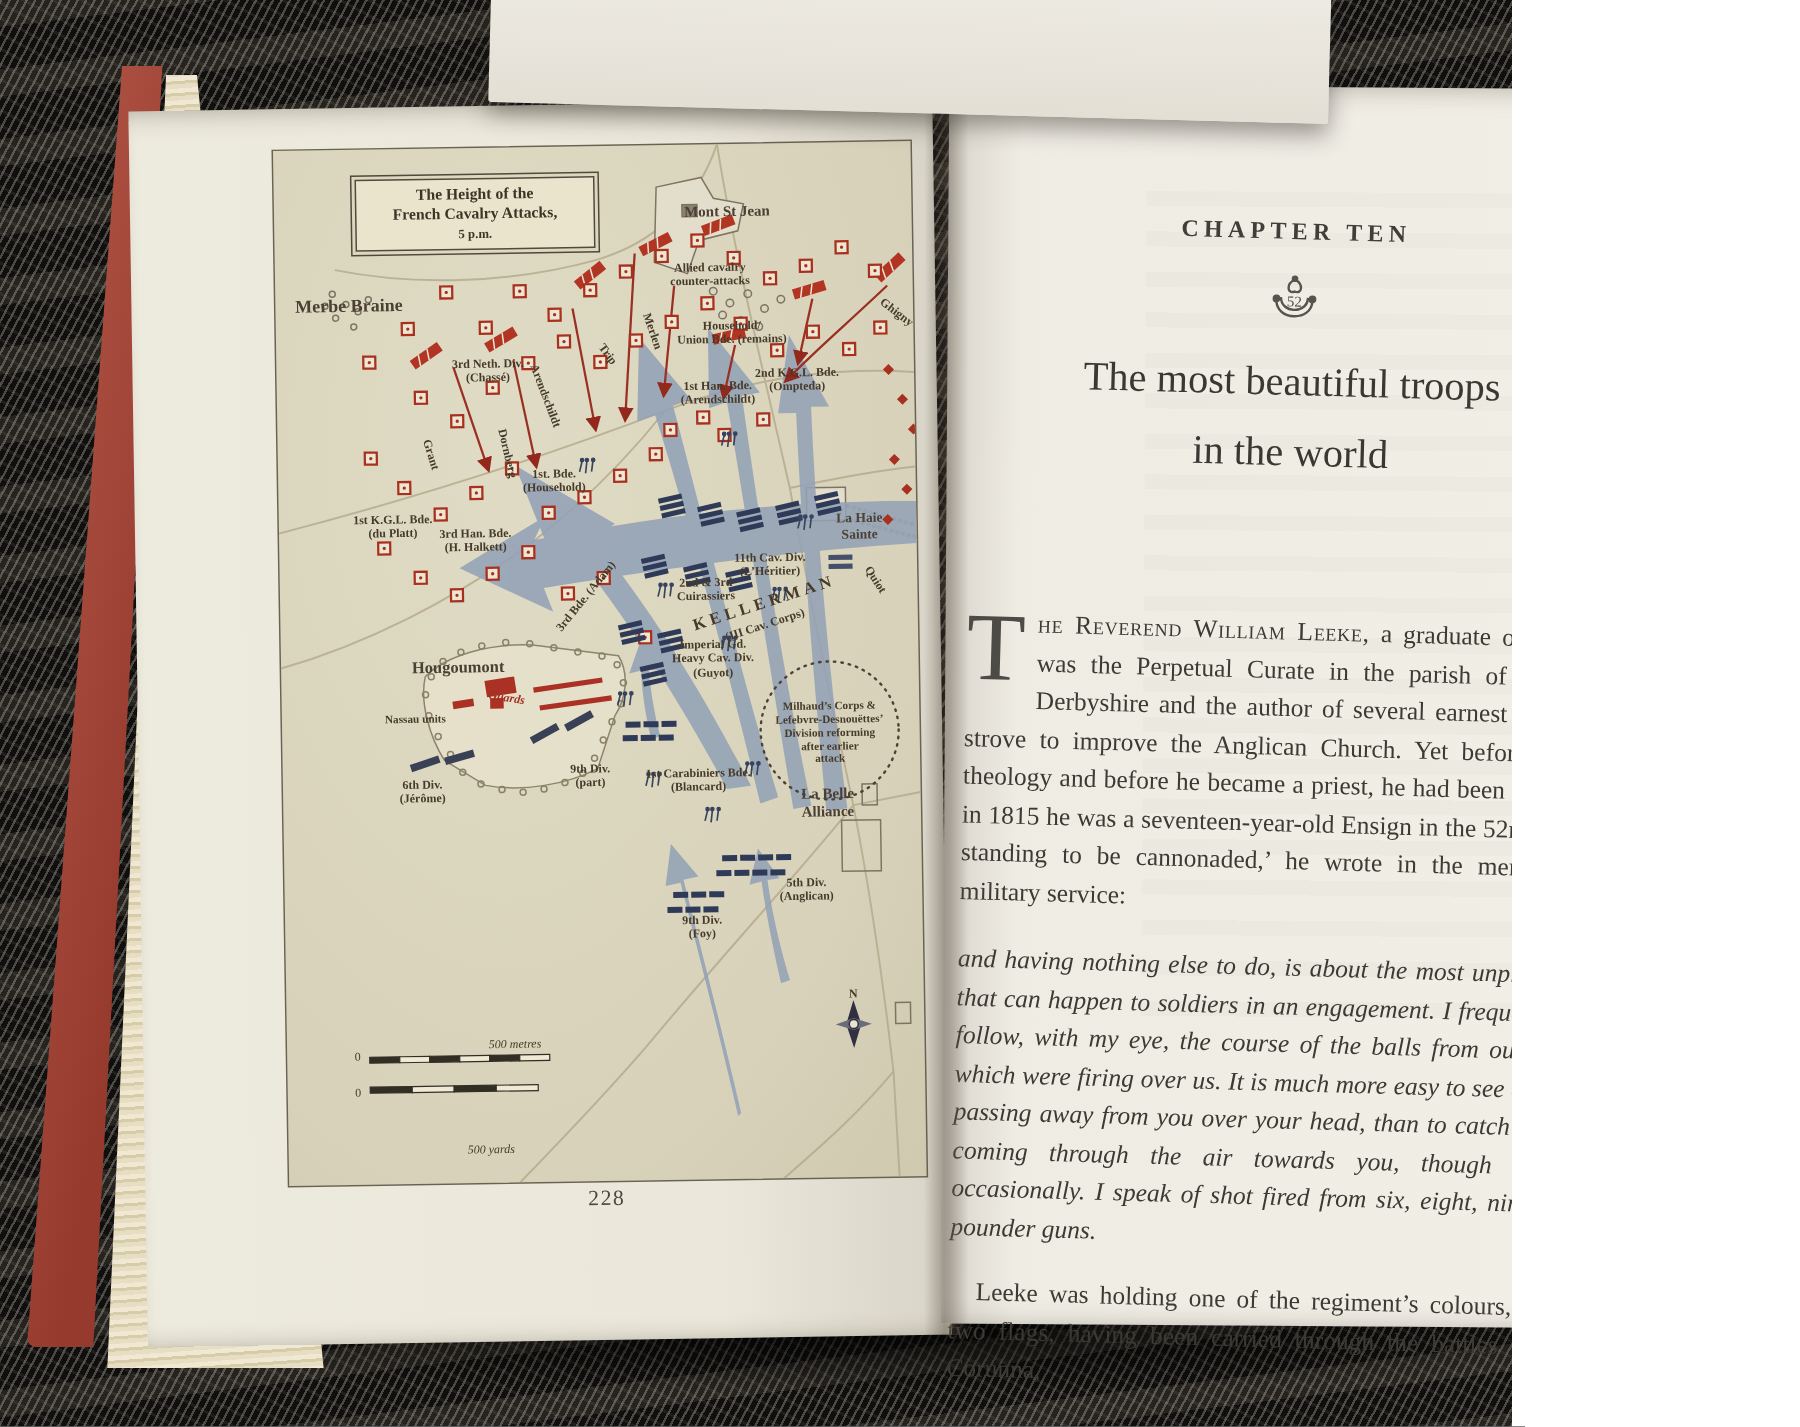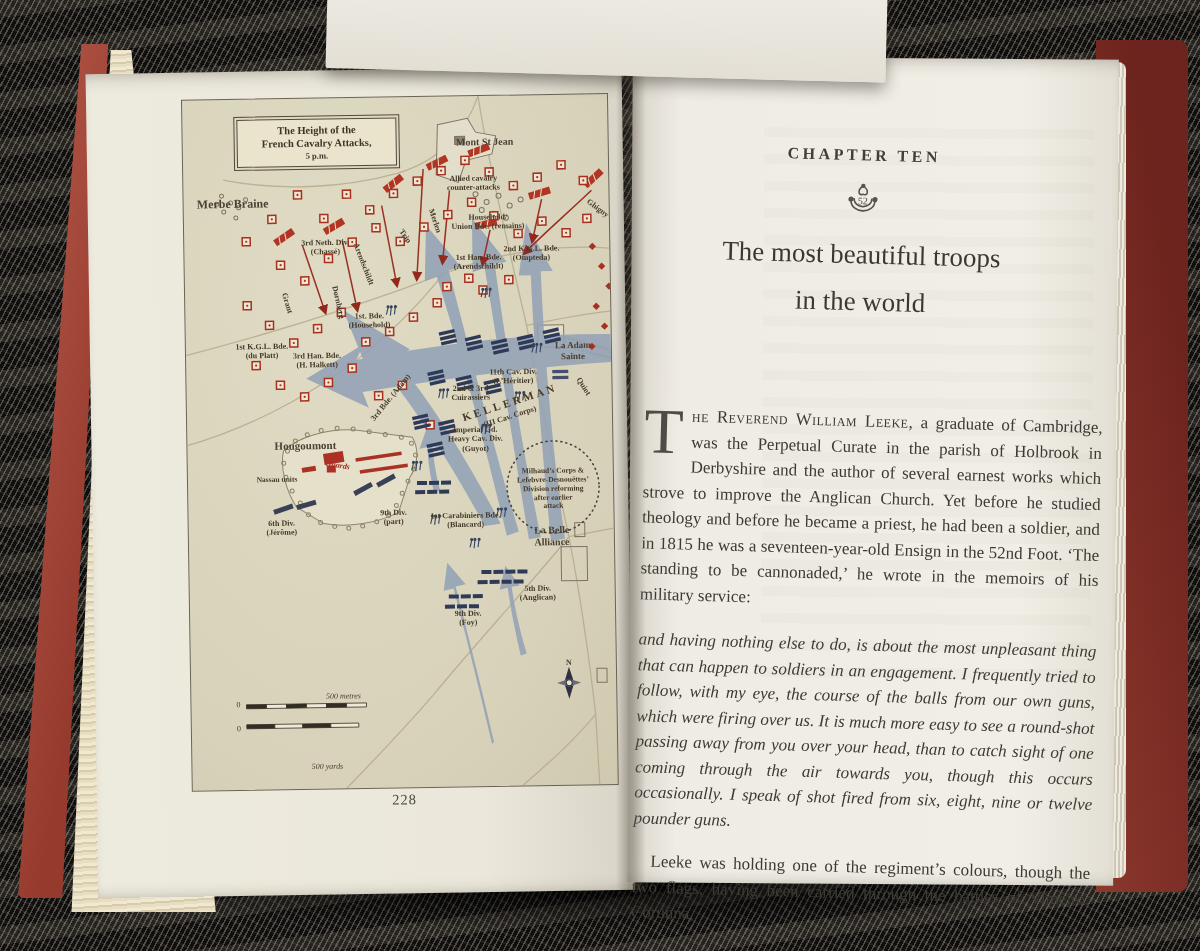--- a/index.html
+++ b/index.html
@@ -1,16 +1,16 @@
 <!DOCTYPE html>
 <html><head>
 <meta charset="utf-8">
 <style>
   html,body{margin:0;padding:0;}
-  .scene{position:relative;width:1200px;height:951px;overflow:hidden;
+  .scene{position:relative;width:1008px;height:951px;overflow:hidden;
     background:
       repeating-linear-gradient(118deg, rgba(215,210,198,.30) 0 1.5px, rgba(0,0,0,0) 1.5px 5px),
       repeating-linear-gradient(28deg, rgba(130,124,112,.14) 0 2px, transparent 2px 9px),
       repeating-linear-gradient(173deg, #26231f 0 18px, #100f0e 18px 46px),
       #161514;
     font-family:"Liberation Serif",serif;}
   .book-shadow{position:absolute;left:50px;top:860px;width:1070px;height:70px;
     background:radial-gradient(ellipse at 50% 40%, rgba(0,0,0,.75), rgba(0,0,0,0) 70%);z-index:1;}
   .cover-left{position:absolute;left:18px;top:44px;width:96px;height:854px;z-index:3;
     background:linear-gradient(100deg,#b65a4b,#953a2d 70%);
@@ -392,21 +392,21 @@
       <span class="ml" style="left:204px;top:300px;transform:translate(-50%,-50%) rotate(-50deg);">3rd Bde. (Adam)</span>
       <span class="ml" style="left:284px;top:297px;">2nd &amp; 3rd
 Cuirassiers</span>
       <span class="ml" style="left:327px;top:281px;">11th Cav. Div.
 (L’Héritier)</span>
       <span class="ml" style="left:323px;top:307px;transform:translate(-50%,-50%) rotate(-17deg);font-size:11px;letter-spacing:3px;">KELLERMAN</span>
       <span class="ml" style="left:323px;top:321px;transform:translate(-50%,-50%) rotate(-17deg);">(III Cav. Corps)</span>
       <span class="ml" style="left:288px;top:343px;">Imperial Gd.
 Heavy Cav. Div.
 (Guyot)</span>
-      <span class="ml pl" style="left:387px;top:256px;font-size:9px;">La Adam
+      <span class="ml pl" style="left:387px;top:256px;font-size:9px;">La Haie
 Sainte</span>
       <span class="ml" style="left:397px;top:292px;transform:translate(-50%,-50%) rotate(58deg);">Quiot</span>
       <span class="ml pl" style="left:118px;top:347px;font-size:11px;">Hougoumont</span>
       <span class="ml" style="left:150px;top:367px;transform:translate(-50%,-50%) rotate(10deg);color:#a03022;font-style:italic;">Guards</span>
       <span class="ml" style="left:89px;top:381px;font-size:7.5px;">Nassau units</span>
       <span class="ml" style="left:93px;top:429px;">6th Div.
 (Jérôme)</span>
       <span class="ml" style="left:205px;top:420px;">9th Div.
 (part)</span>
       <span class="ml" style="left:277px;top:424px;">1st Carabiniers Bde.

